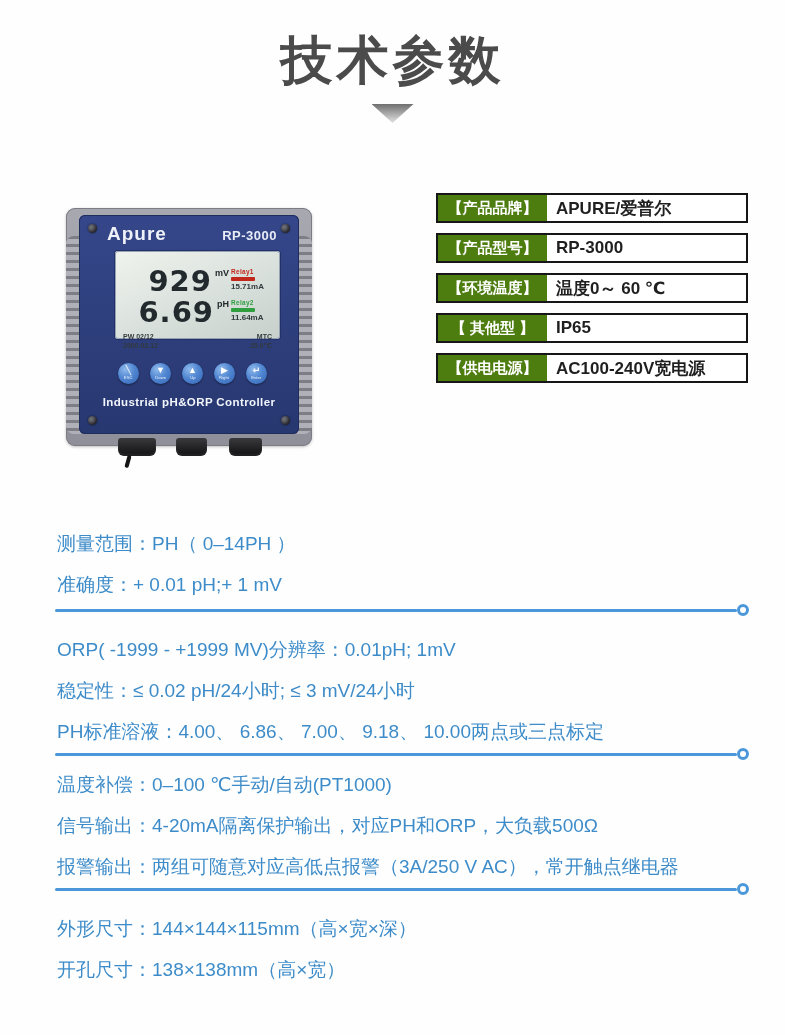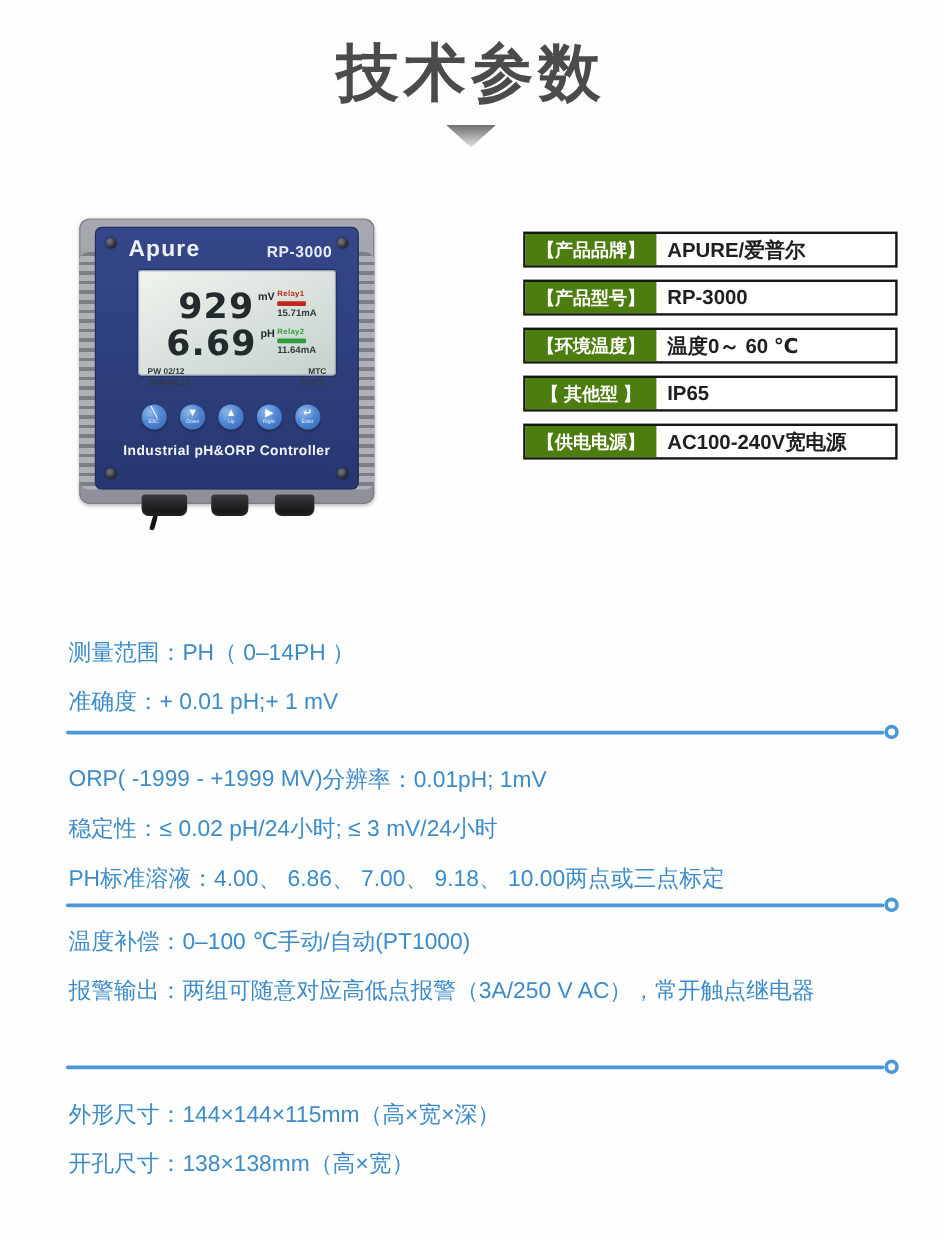--- a/index.html
+++ b/index.html
@@ -7,21 +7,21 @@
   body { font-family:"Liberation Sans","DejaVu Sans",sans-serif; }
   #page { position:relative; width:785px; height:1035px; background:#fefefe; overflow:hidden; margin:0 auto; }
 
   
   .page-title { position:absolute; top:26px; left:0; width:100%; text-align:center;
     font-size:52px; font-weight:bold; color:#4b4b4b; letter-spacing:4px; }
   .title-triangle { position:absolute; top:104px; left:50%; margin-left:-21px; width:42px; height:19px;
     background:linear-gradient(#6f6f6f,#e3e3e3); clip-path:polygon(0 0,100% 0,50% 100%); }
 
   
-  .device { position:absolute; left:66px; top:182px; width:246px; height:238px; }
+  .device { position:absolute; left:66px; top:208px; width:246px; height:238px; }
   .housing { position:absolute; left:0; top:0; width:246px; height:238px;
     background:linear-gradient(#a8a8b0,#8f8f99); border-radius:9px; box-shadow:inset 0 0 0 1px #7c7c85, 0 1px 3px rgba(0,0,0,.25); }
   .rib { position:absolute; top:28px; bottom:12px; width:15px;
     background:repeating-linear-gradient(to bottom,#7d7d86 0 3px,#b0b0b8 3px 8px); }
   .rib.left { left:0; border-radius:8px 0 0 8px; }
   .rib.right { right:0; border-radius:0 8px 8px 0; }
   .panel { position:absolute; left:13px; right:13px; top:7px; bottom:12px;
     background:linear-gradient(#35478a,#273770); border-radius:6px; box-shadow:inset 0 0 0 1px #1e2c5e; }
   .screw { position:absolute; width:9px; height:9px; border-radius:50%;
     background:radial-gradient(circle at 35% 35%, #6a6a72 15%, #232328 70%); box-shadow:0 0 2px rgba(0,0,0,.6); }
@@ -219,20 +219,21 @@
     <div class="spec-line"><span>PH标准溶液：4.00、 6.86、 7.00、 9.18、 10.00两点或三点标定</span></div>
   </div>
 
   <div class="divider div2">
     <div class="line"></div>
     <div class="ring"></div>
   </div>
 
   <div class="spec-section sec3">
     <div class="spec-line"><span>温度补偿：0–100 ℃手动/自动(PT1000)</span></div>
+    <div class="spec-line"><span>信号输出：4-20mA隔离保护输出，对应PH和ORP，大负载500Ω</span></div>
     <div class="spec-line"><span>报警输出：两组可随意对应高低点报警（3A/250 V AC），常开触点继电器</span></div>
   </div>
 
   <div class="divider div3">
     <div class="line"></div>
     <div class="ring"></div>
   </div>
 
   <div class="spec-section sec4">
     <div class="spec-line"><span>外形尺寸：144×144×115mm（高×宽×深）</span></div>

